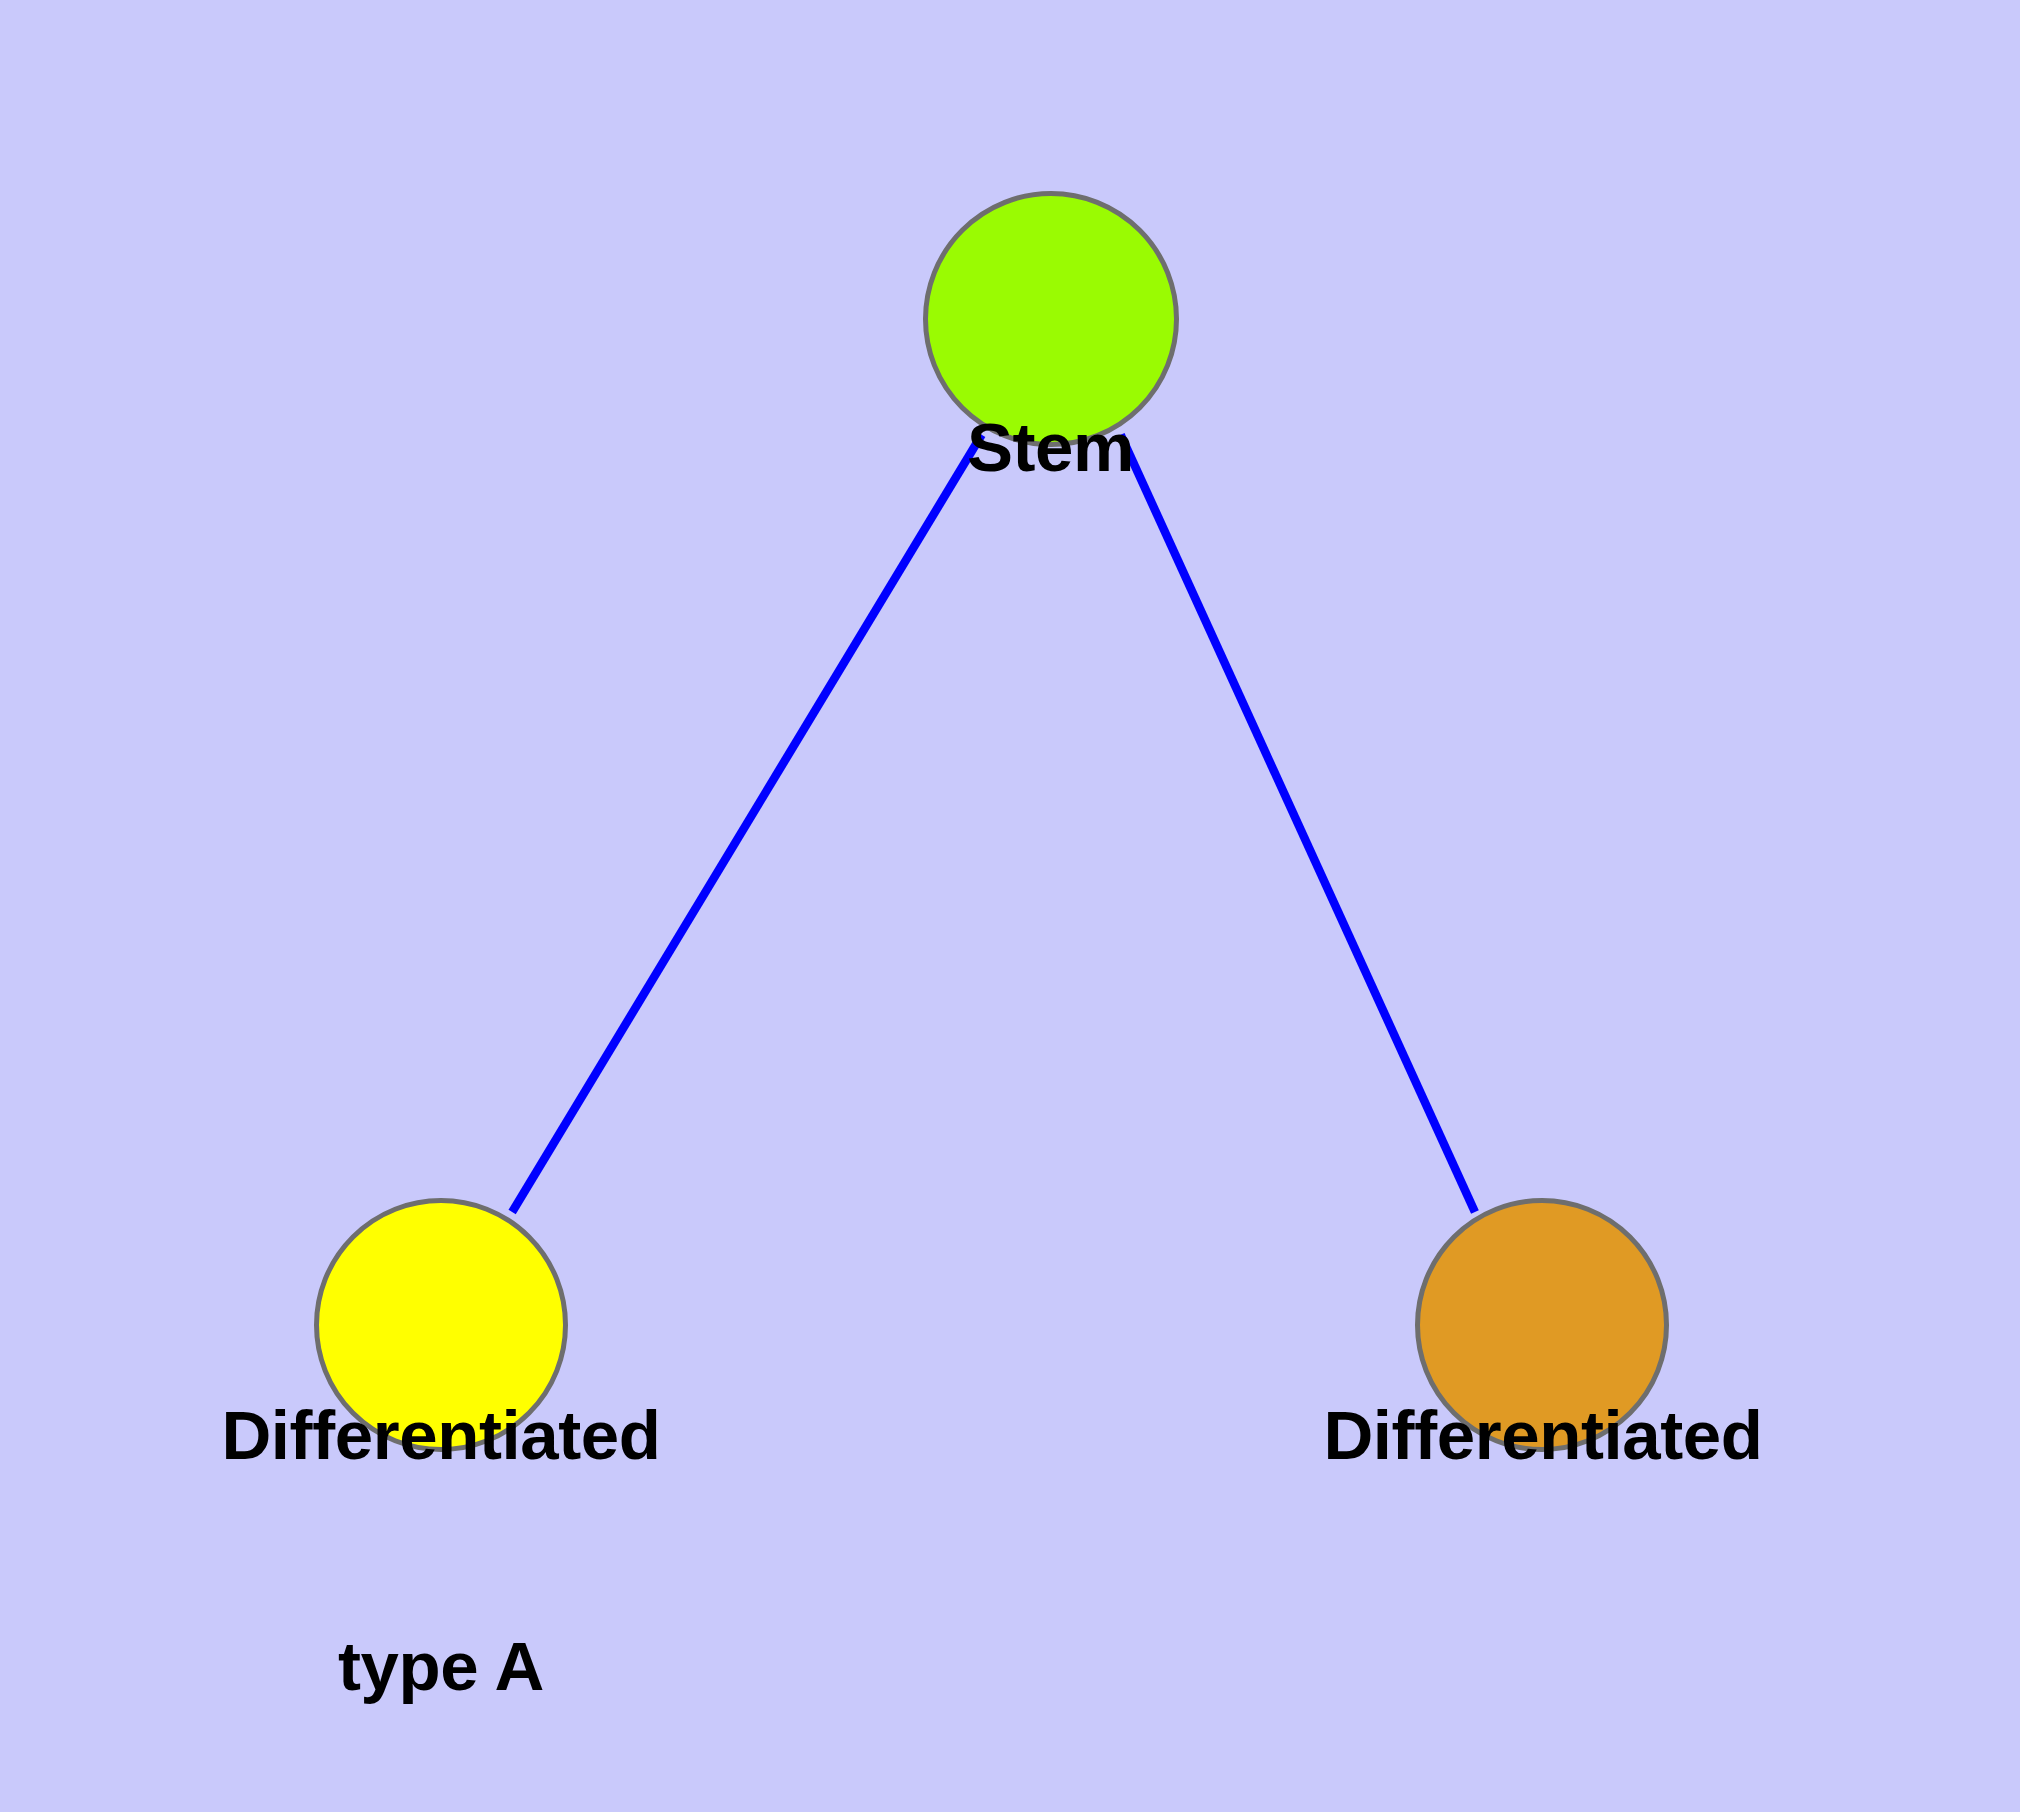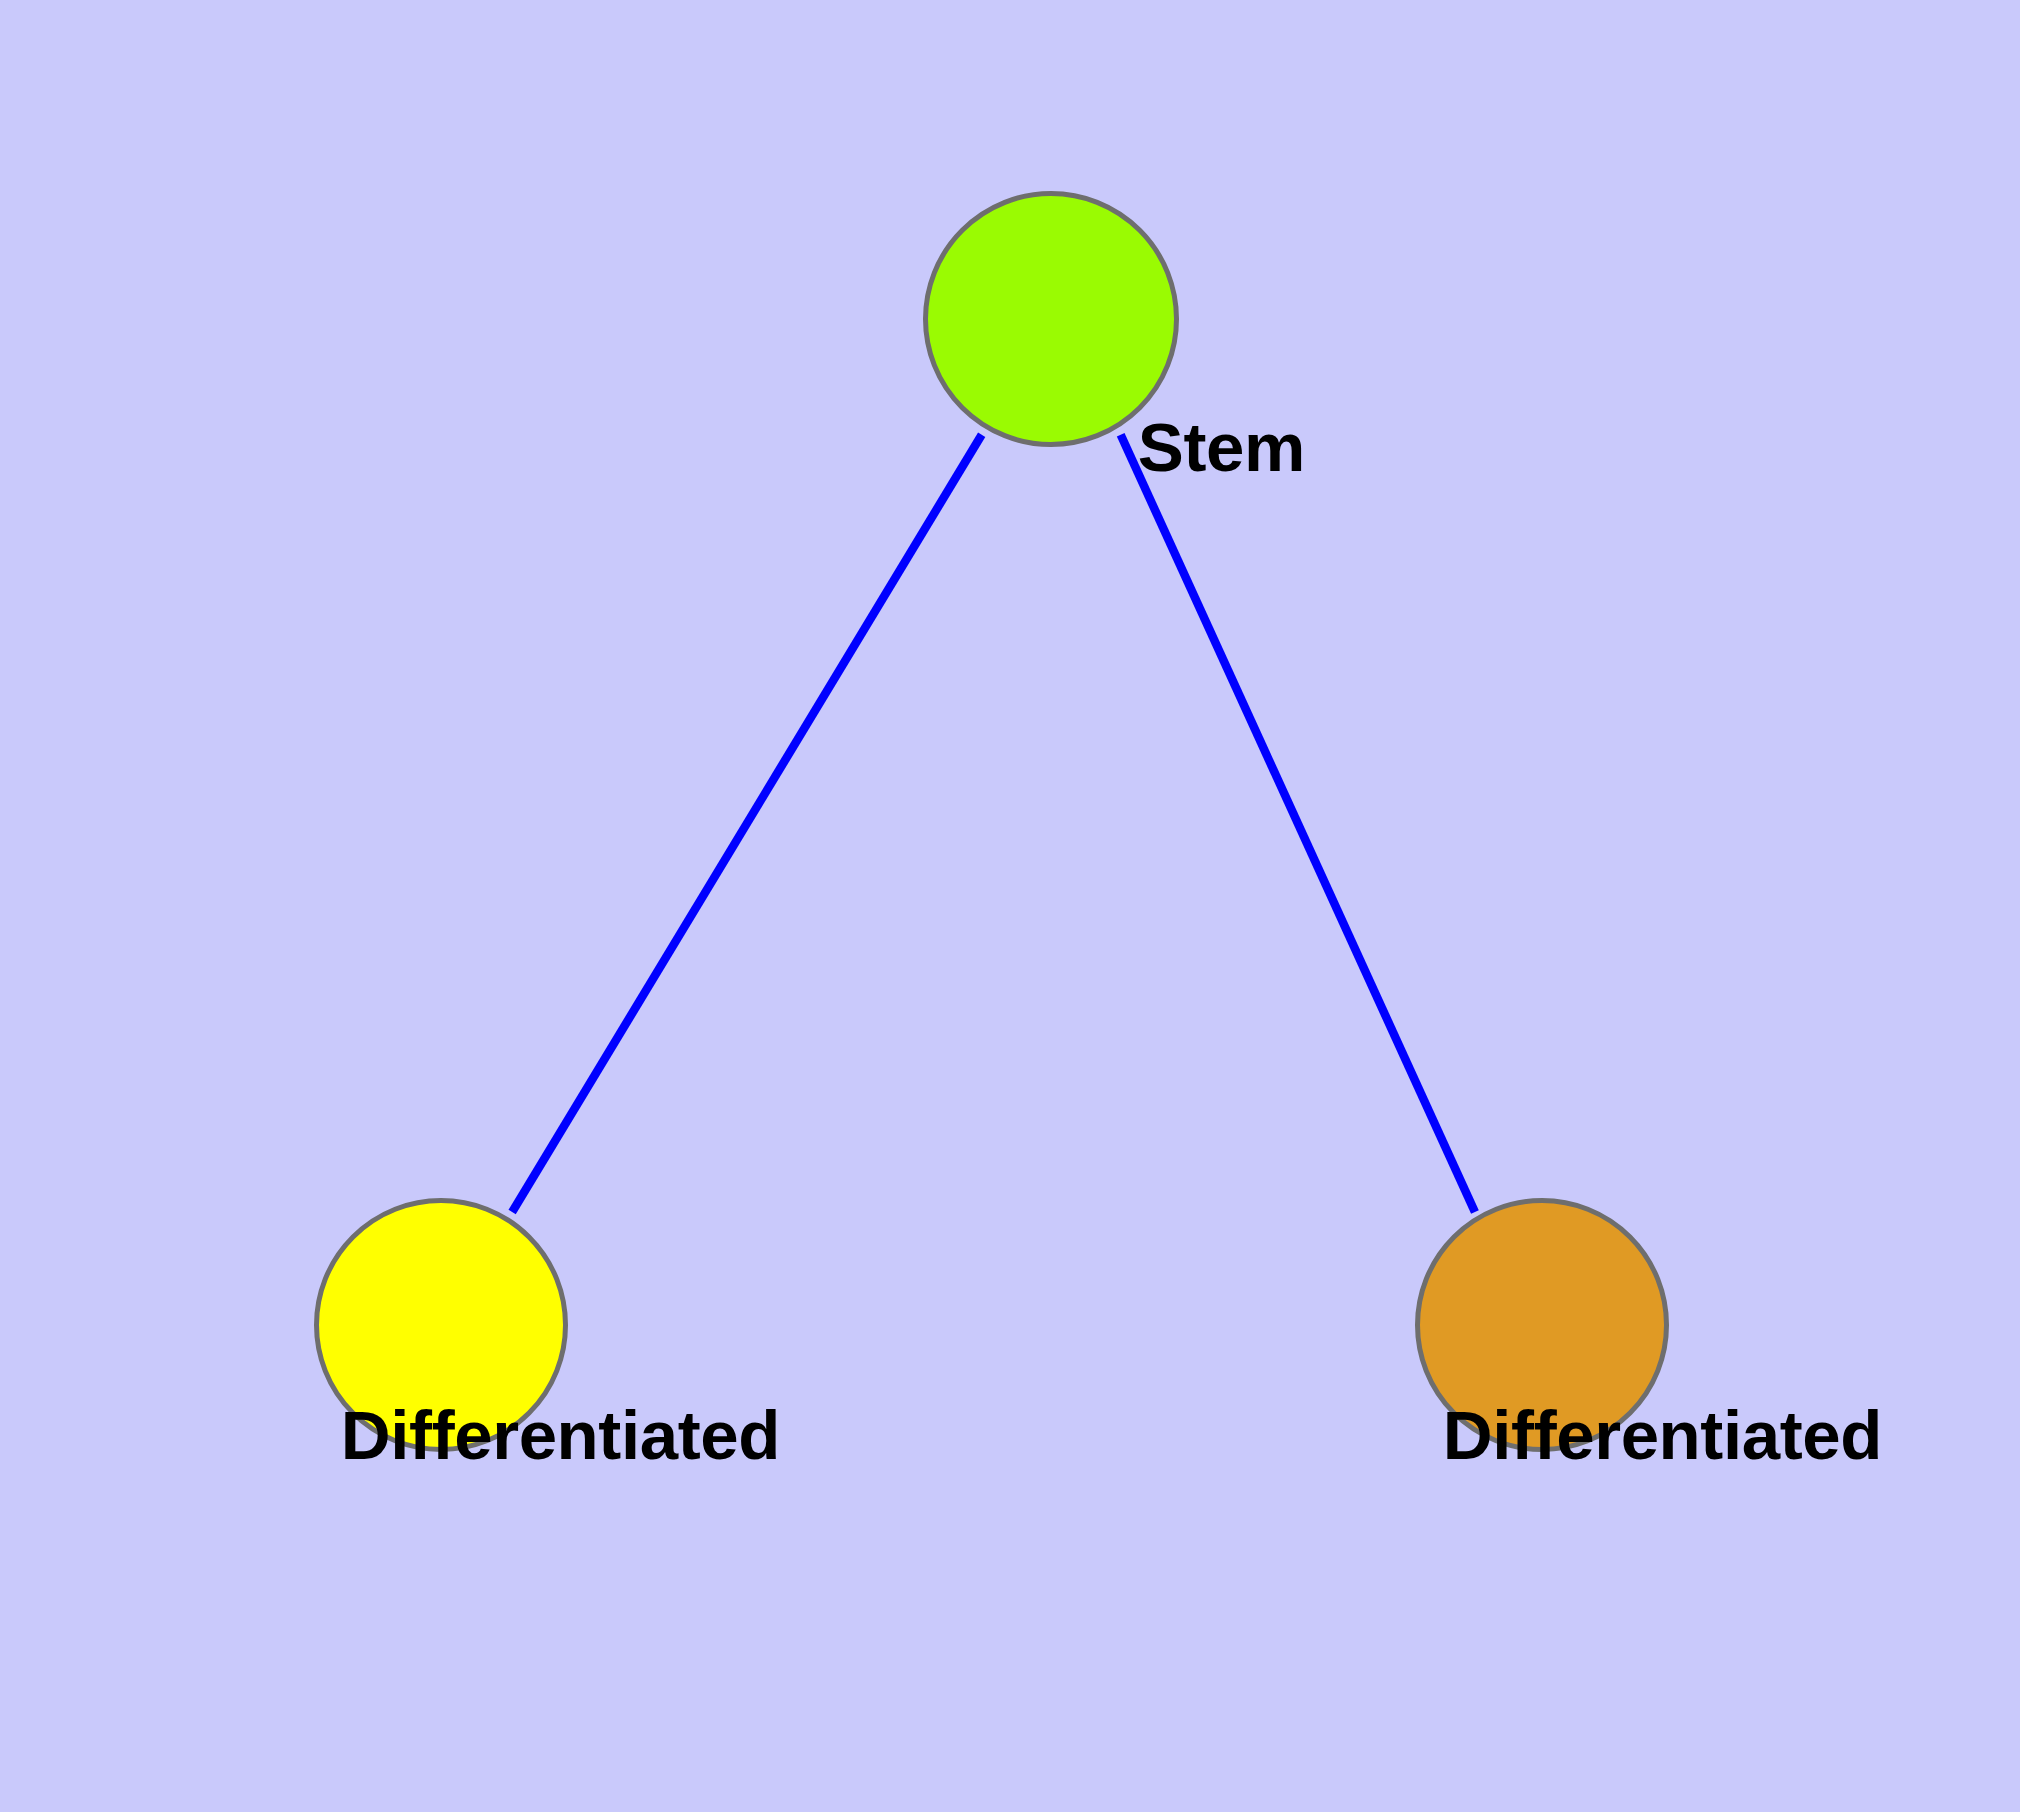--- a/index.html
+++ b/index.html
@@ -50,21 +50,21 @@
     left: 1415px;
     top: 1197px;
     width: 254px;
     height: 256px;
     background: #e09a24;
   }
   .node-label {
     position: absolute;
     color: #000000;
     font-weight: bold;
-    text-align: right;
+    text-align: center;
     white-space: pre;
     line-height: 1.12;
     letter-spacing: -0.4px;
     pointer-events: none;
   }
   .label-stem {
     left: 796px;
     top: 254px;
     width: 509px;
     font-size: 69px;
@@ -95,20 +95,21 @@
   <div class="node node-stem" style="left: 923px; top: 191px; width: 256px; height: 256px; background: rgb(154, 251, 2); border-color: rgb(110, 110, 110);"></div>
   <div class="node node-typea" style="left: 314px; top: 1198px; width: 254px; height: 254px; background: rgb(255, 255, 0); border-color: rgb(110, 110, 110);"></div>
   <div class="node node-typeb" style="left: 1415px; top: 1198px; width: 254px; height: 254px; background: rgb(224, 154, 36); border-color: rgb(110, 110, 110);"></div>
 
   <div class="node-label label-stem">
     <div>Stem</div>
   </div>
 
   <div class="node-label label-typea">
     <div>Differentiated</div>
+    <div>type A</div>
   </div>
 
   <div class="node-label label-typeb">
     <div>Differentiated</div>
   </div>
 
 </div>
 
 
 </body></html>

